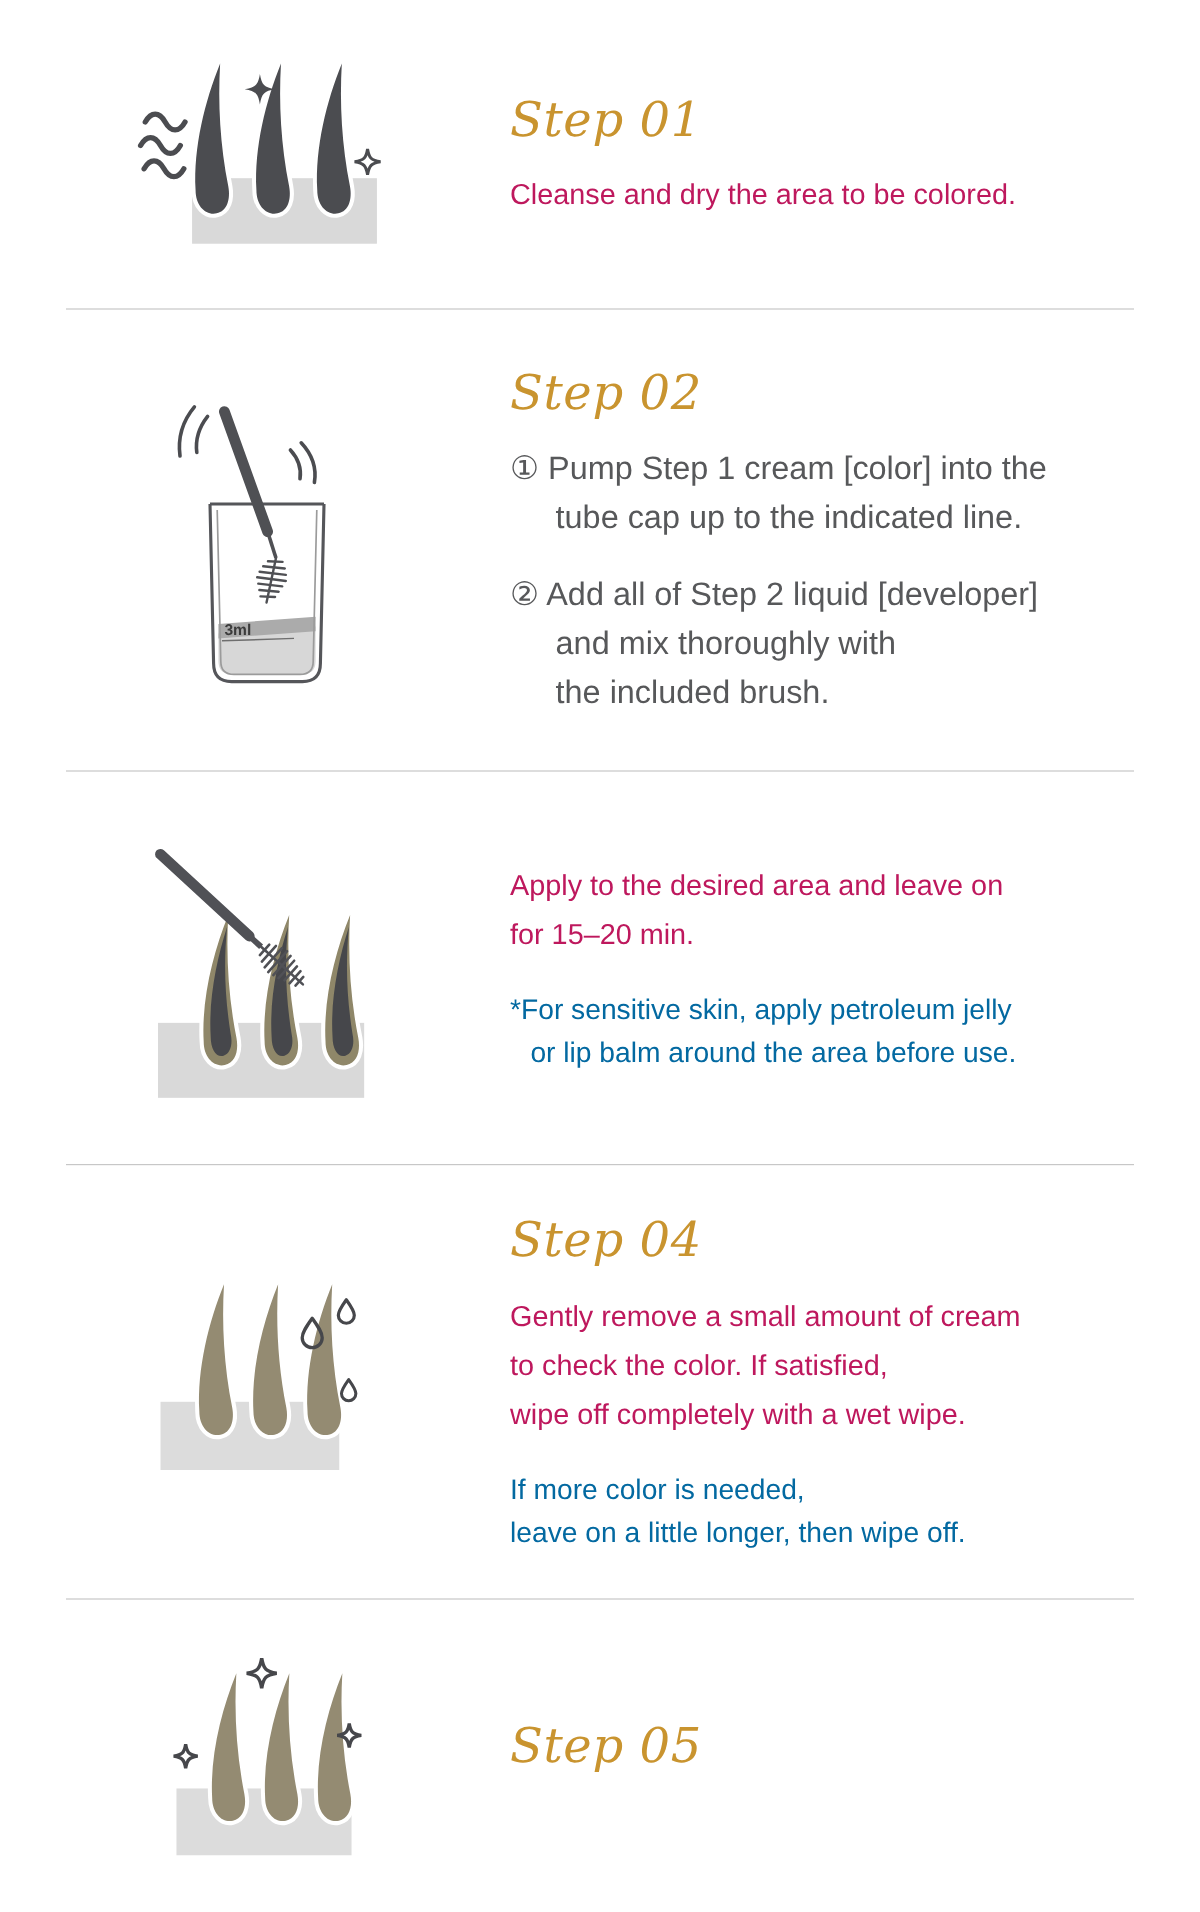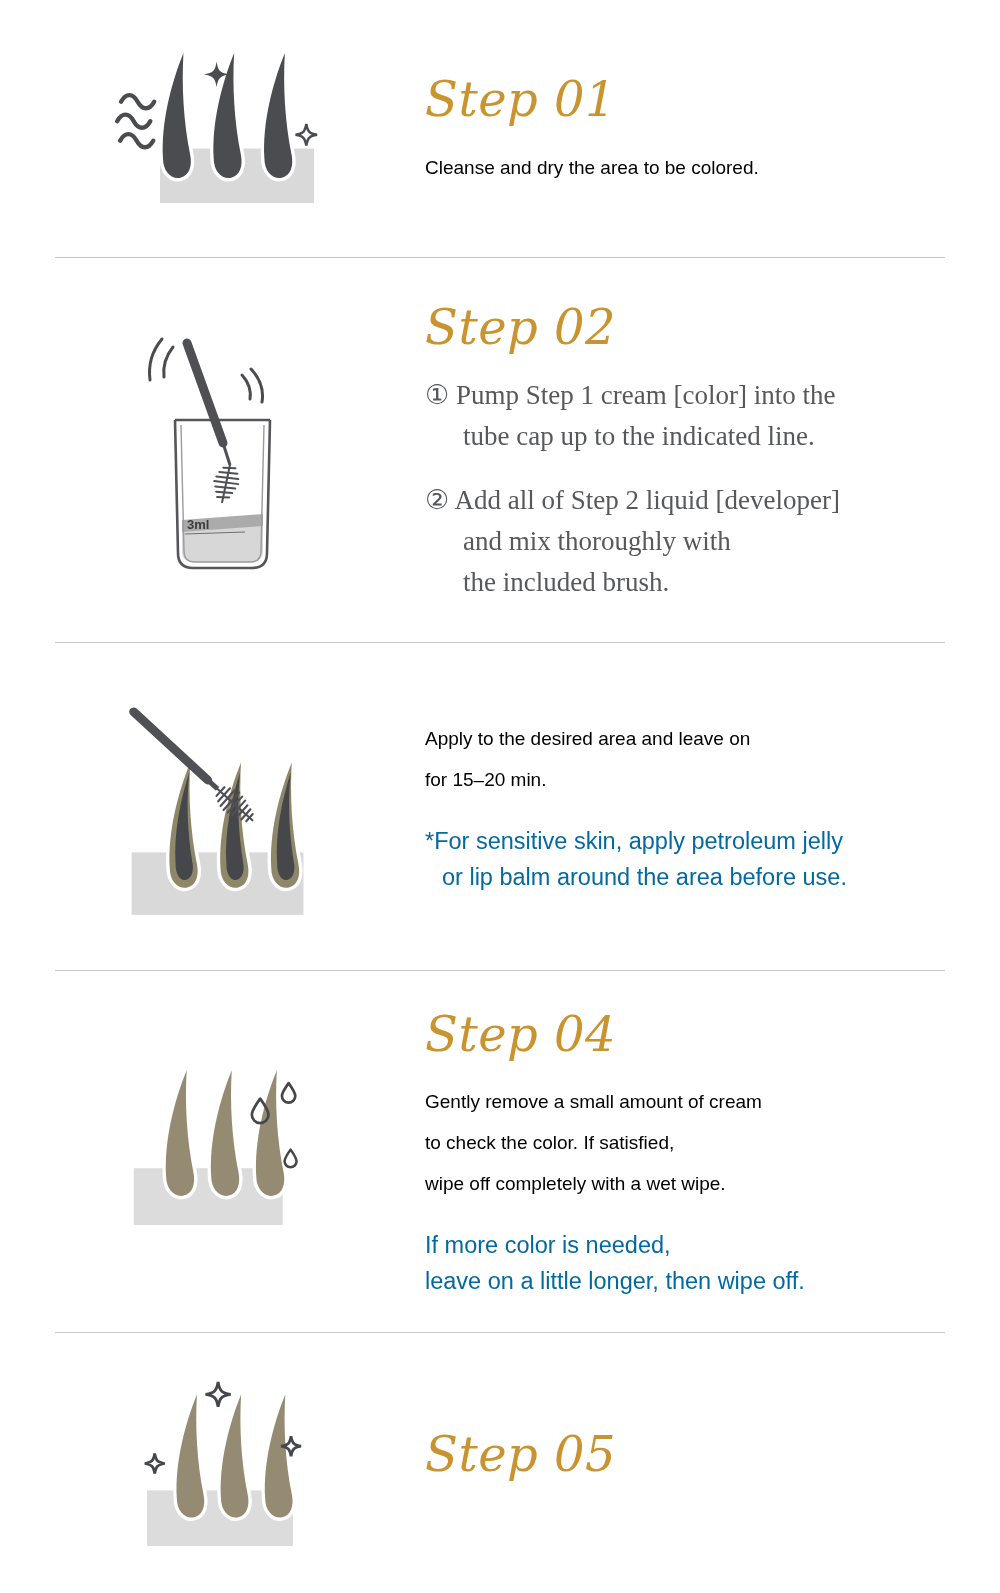--- a/index.html
+++ b/index.html
@@ -12,31 +12,31 @@
     display:flex;align-items:center;
     padding:0 55px;box-sizing:border-box;
   }
   .s1{height:257px}.s2{height:384px}.s3{height:327px}.s4{height:361px}.s5{height:260px}
   hr.divider{border:none;border-top:1px solid #C7C7C7;margin:0 55px;height:0;}
   .icon-col{flex:0 0 330px;width:330px;display:flex;justify-content:center;align-items:flex-end;}
   .text-col{margin-left:40px;flex:1;min-width:0;}
   h2.step-title{
     font-family:"DejaVu Serif","Liberation Serif",serif;
     font-style:italic;font-weight:500;
-    font-size:48px;line-height:1.12;letter-spacing:.5px;
+    font-size:40px;line-height:1.12;letter-spacing:.5px;
     color:#C9942F;margin:4px 0 20px 0;
   }
   .body{
-    font-size:19px;line-height:41px;color:#000000;
+    font-size:24px;line-height:41px;color:#be185d;
     margin:0;white-space:pre-line;
   }
   .item{
     font-size:27px;line-height:41px;color:#57585A;
     margin:0;white-space:pre-line;
-    padding-left:38px;text-indent:-38px;font-family:Liberation Serif, serif;
+    padding-left:38px;text-indent:-38px;
   }
   .item + .item{margin-top:23px;}
   .note{
     font-size:23.5px;line-height:36px;color:#0369a1;
     margin:23px 0 0 0;white-space:pre-line;
   }
   .note.hang{padding-left:17px;text-indent:-17px;}
   svg{display:block;}
 </style>
 </head>

